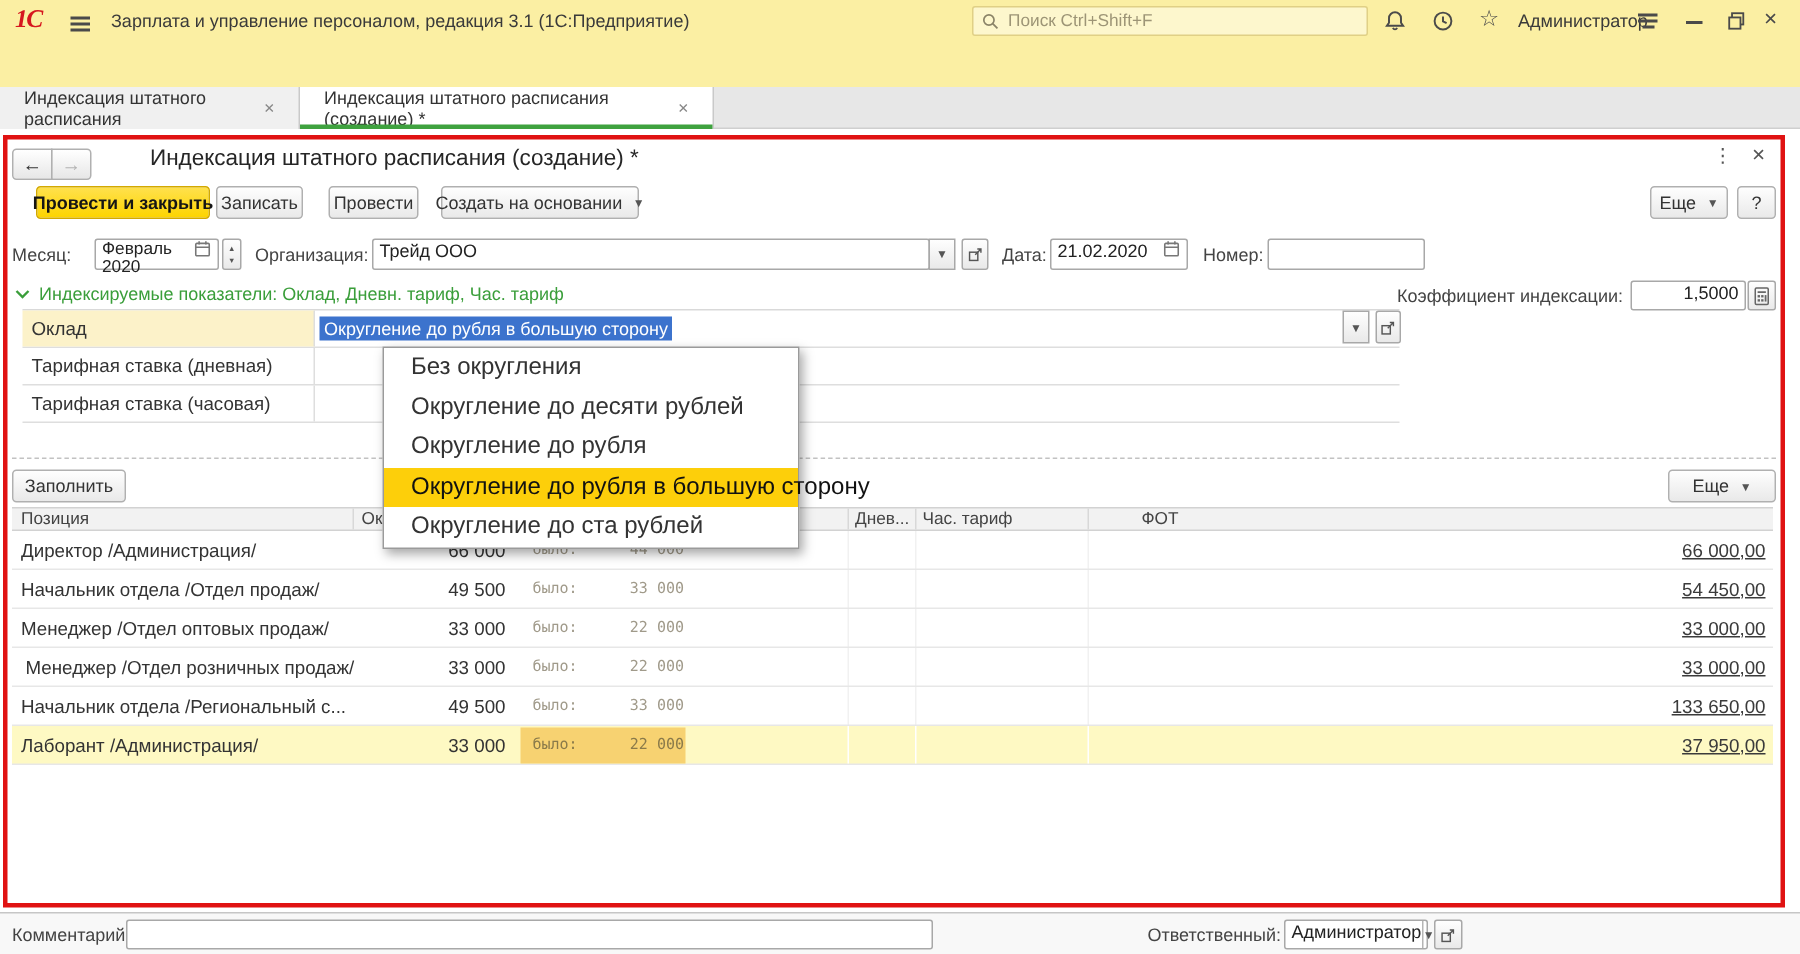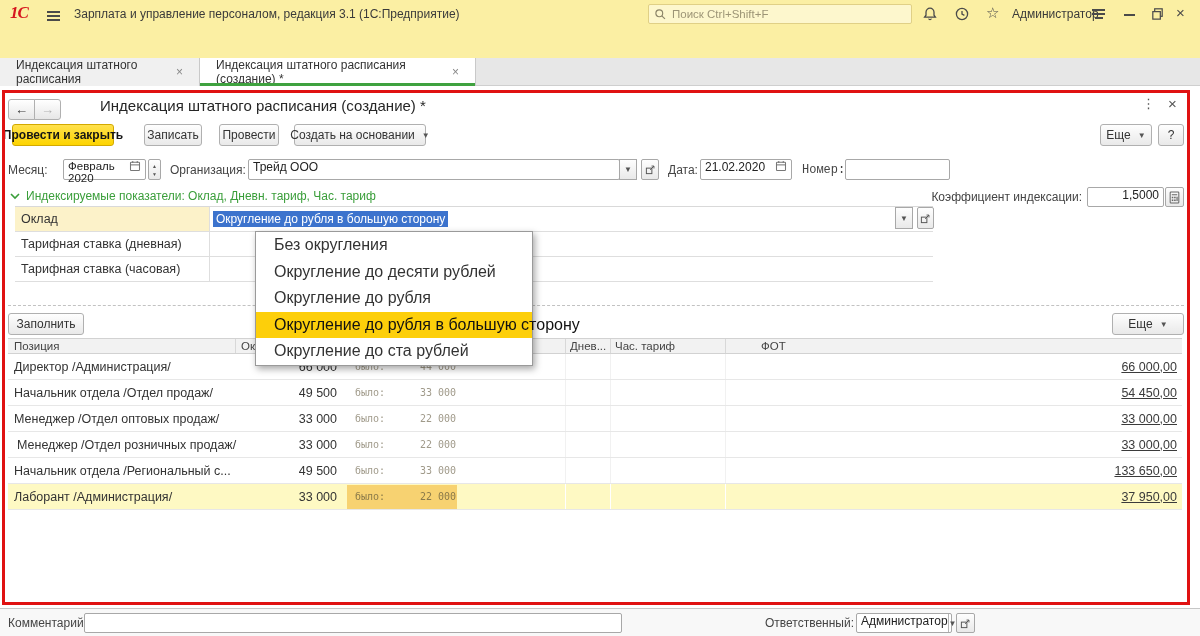--- a/index.html
+++ b/index.html
@@ -212,21 +212,21 @@
       <span class="greenline"></span>
     </div>
   </div>
 
   <div class="navbtn" style="left:8px;border-radius:3px 0 0 3px;color:#333;">←</div>
   <div class="navbtn" style="left:34px;border-radius:0 3px 3px 0;color:#b3b3b3;">→</div>
   <div class="abs" style="left:100px;top:97px;font-size:15px;color:#262626;white-space:nowrap;">Индексация штатного расписания (создание) *</div>
   <div class="abs" style="left:1142px;top:96px;font-size:13px;color:#555;">⋮</div>
   <div class="abs" style="left:1168px;top:95px;font-size:15px;color:#555;">×</div>
 
-  <div class="btn btn-yellow" style="left:12px;top:124px;width:102px;">
+  <div class="btn btn-yellow" style="left:24px;top:124px;width:116px;">
       <span>Провести и закрыть</span>
     </div>
   <div class="btn" style="left:144px;top:124px;width:58px;">
       <span>Записать</span>
     </div>
   <div class="btn" style="left:219px;top:124px;width:60px;">
       <span>Провести</span>
     </div>
   <div class="btn" style="left:294px;top:124px;width:132px;">
       <span>Создать на основании</span>
@@ -270,21 +270,21 @@
   <span class="lbl" style="left:668px;top:163px;">Дата:</span>
   <div class="inp" style="left:700px;top:159px;width:92px;">
     <span style="flex:1;">21.02.2020</span>
     <svg class="ic" width="12" height="12" viewBox="0 0 16 16">
         <rect x="2" y="3" width="12" height="11" rx="1" fill="none" stroke="#777" stroke-width="1.4"></rect>
         <line x1="2" y1="6.5" x2="14" y2="6.5" stroke="#777" stroke-width="1.4"></line>
         <line x1="5" y1="1.2" x2="5" y2="4" stroke="#777" stroke-width="1.4"></line>
         <line x1="11" y1="1.2" x2="11" y2="4" stroke="#777" stroke-width="1.4"></line>
       </svg>
   </div>
-  <span class="lbl" style="left:802px;top:163px;font-family:Liberation Mono, monospace;">Номер:</span>
+  <span class="lbl" style="left:802px;top:163px;">Номер:</span>
   <div class="inp" style="left:845px;top:159px;width:105px;">
     <input value="" style="">
   </div>
 
   <div class="greenlink">
     <svg width="10" height="8" viewBox="0 0 10 8">
         <polyline points="1 2, 5 6, 9 2" fill="none" stroke="#3a9e3a" stroke-width="1.6"></polyline>
       </svg>
     <span>Индексируемые показатели: Оклад, Дневн. тариф, Час. тариф</span>
   </div>

